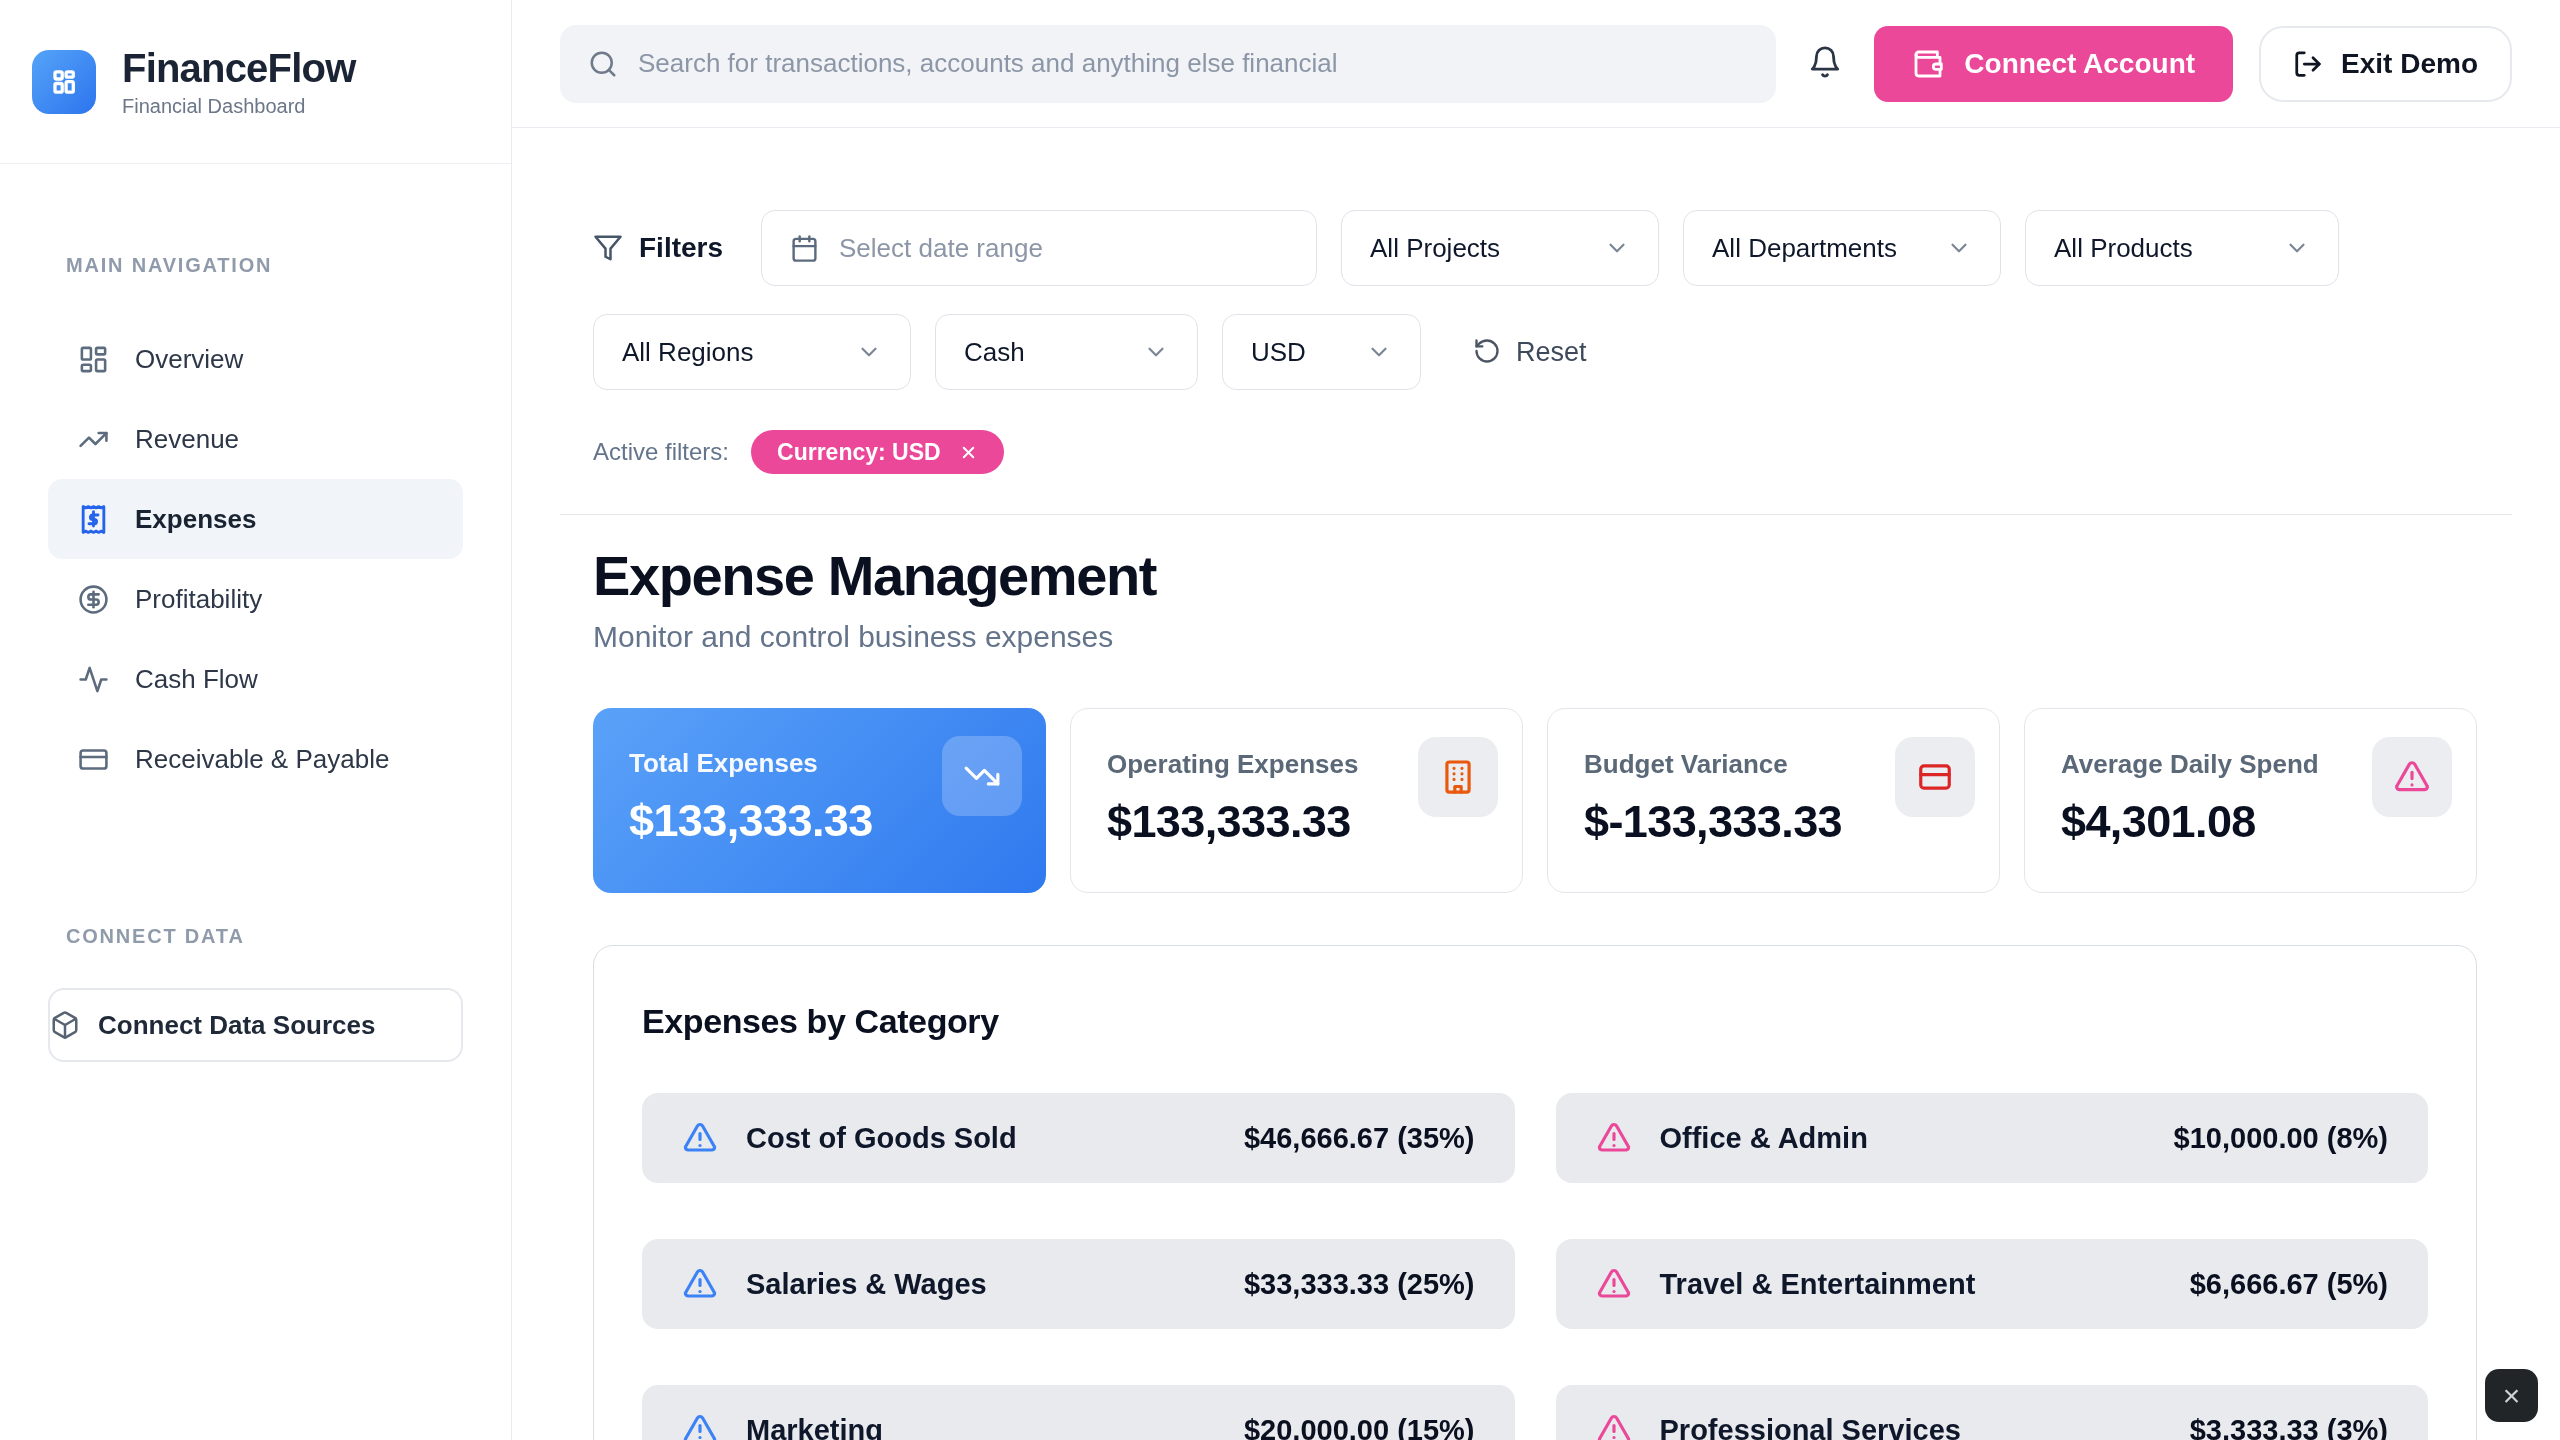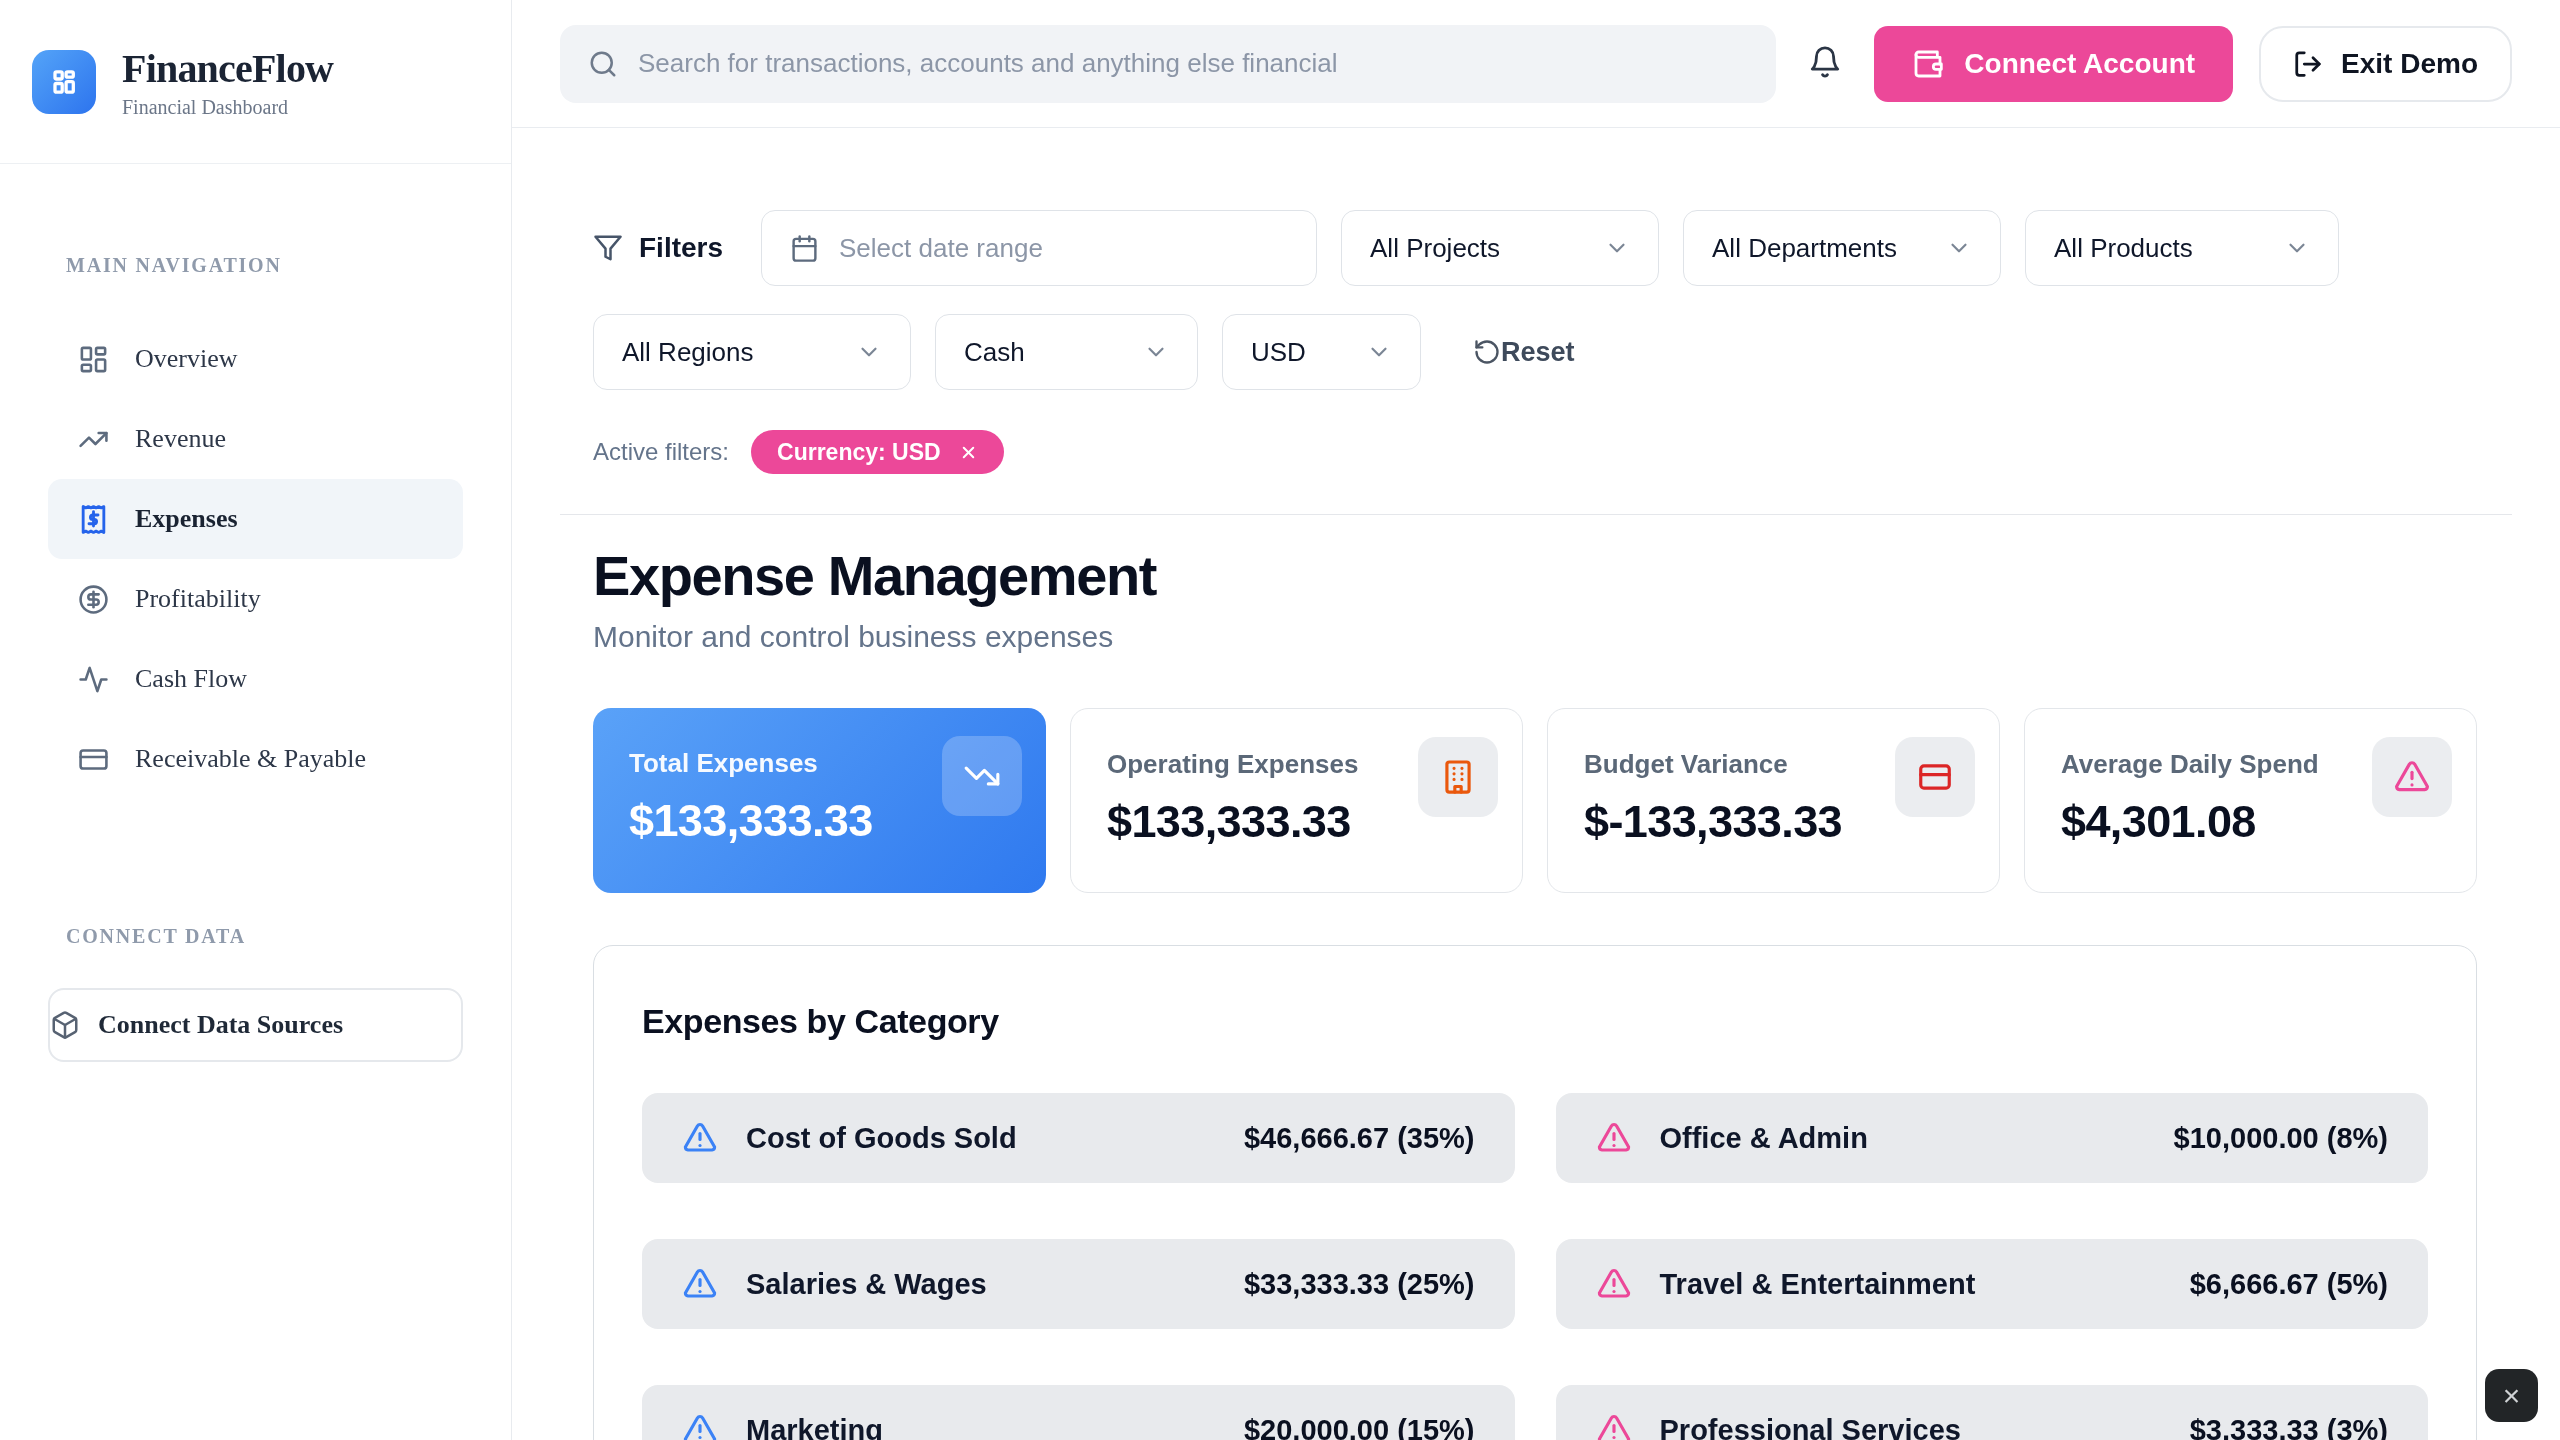--- a/index.html
+++ b/index.html
@@ -2,21 +2,21 @@
 <html><head>
 <meta charset="utf-8">
 <style>
   * { margin:0; padding:0; box-sizing:border-box; }
   html,body { width:2560px; height:1440px; overflow:hidden; background:#fff;
     font-family:"Liberation Sans","DejaVu Sans",sans-serif; color:#0f172a; }
   body { display:flex; }
   svg { fill:none; stroke:currentColor; stroke-width:2; stroke-linecap:round; stroke-linejoin:round; flex:none; }
 
   
-  .sidebar { width:512px; flex:none; border-right:1.5px solid #e8ebef; display:flex; flex-direction:column; background:#fff;font-family:Liberation Serif, serif; }
+  .sidebar { width:512px; flex:none; border-right:1.5px solid #e8ebef; display:flex; flex-direction:column; background:#fff; }
   .logo-row { height:164px; flex:none; display:flex; align-items:center; gap:26px; padding:0 32px; border-bottom:1.5px solid #edf0f3; }
   .logo-badge { width:64px; height:64px; border-radius:17px; background:linear-gradient(135deg,#54a4f8,#2d74ee);
     display:flex; align-items:center; justify-content:center; color:#fff; }
   .logo-badge svg { width:36px; height:36px; stroke-width:2.2; }
   .logo-title { font-size:40px; font-weight:700; color:#1b2434; letter-spacing:-0.8px; }
   .logo-sub { font-size:20px; color:#6b7688; margin-top:4px; }
   .nav-label { margin:90px 0 42px 66px; font-size:20px; font-weight:700; letter-spacing:1.8px; color:#8f9aab; }
   .nav { padding:0 48px; display:flex; flex-direction:column; }
   .nav-item { height:80px; display:flex; align-items:center; gap:26px; padding:0 30px; border-radius:14px;
     font-size:26px; font-weight:500; color:#2d3748; cursor:pointer; }
@@ -55,21 +55,21 @@
   .filters-toggle { display:flex; align-items:center; gap:16px; font-size:28px; font-weight:600; color:#0f172a; margin-right:14px; cursor:pointer; }
   .filters-toggle svg { width:30px; height:30px; color:#475569; }
   .select { height:76px; background:#fff; border:1.5px solid #dfe3e8; border-radius:14px; display:flex; align-items:center;
     gap:20px; padding:0 28px; font-size:26px; color:#0f172a; cursor:pointer; }
   .select .val { flex:1; font-weight:500; }
   .select .ph { color:#8c96a7; font-weight:400; }
   .select svg.chev { width:26px; height:26px; color:#7b8695; }
   .select svg.cal { width:29px; height:29px; color:#5d6b7e; }
   .w-date { width:556px; } .w-proj { width:318px; } .w-dept { width:318px; } .w-prod { width:314px; }
   .w-reg { width:318px; } .w-cash { width:263px;align-items:center; } .w-usd { width:199px; }
-  .reset-btn { display:flex; align-items:center; margin-left:28px; font-size:27px; font-weight:700; color:#3e4a5b;
+  .reset-btn { display:flex; align-items:flex-start; gap:15px; margin-left:28px; font-size:27px; font-weight:400; color:#3e4a5b;
     background:none; border:none; font-family:inherit; cursor:pointer; }
   .reset-btn svg { width:28px; height:28px; color:#4b5563; }
   .active-row { margin-top:40px; display:flex; align-items:center; gap:22px; }
   .active-label { font-size:24px; color:#64748b; }
   .chip { background:#ec4899; color:#fff; height:44px; border-radius:999px; display:flex; align-items:center; gap:18px;
     padding:0 26px; font-size:23px; font-weight:700; cursor:pointer; }
   .chip svg { width:19px; height:19px; stroke-width:2.5; }
 
   .divider { border:none; border-top:1.5px solid #e5e7eb; margin-top:40px; }
 

